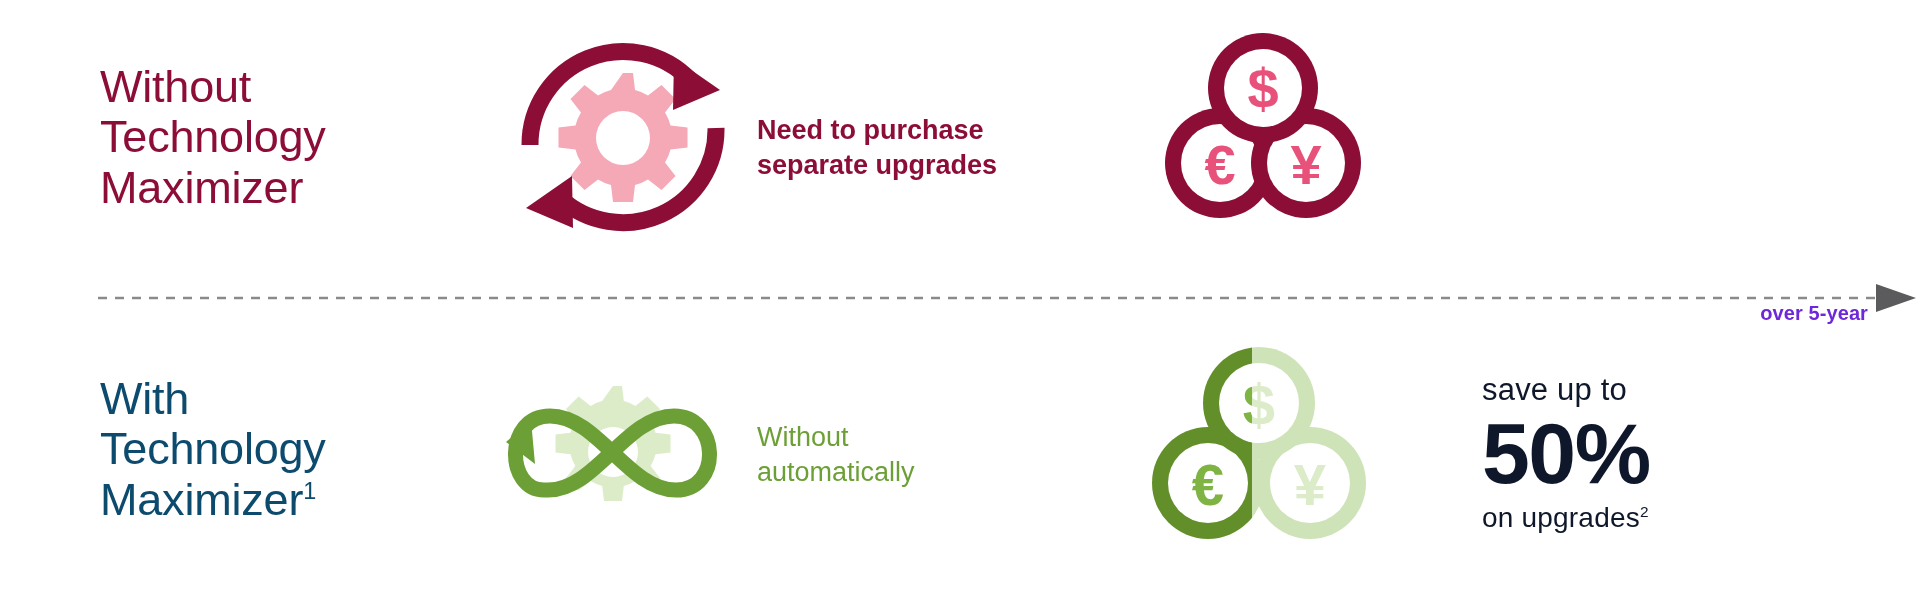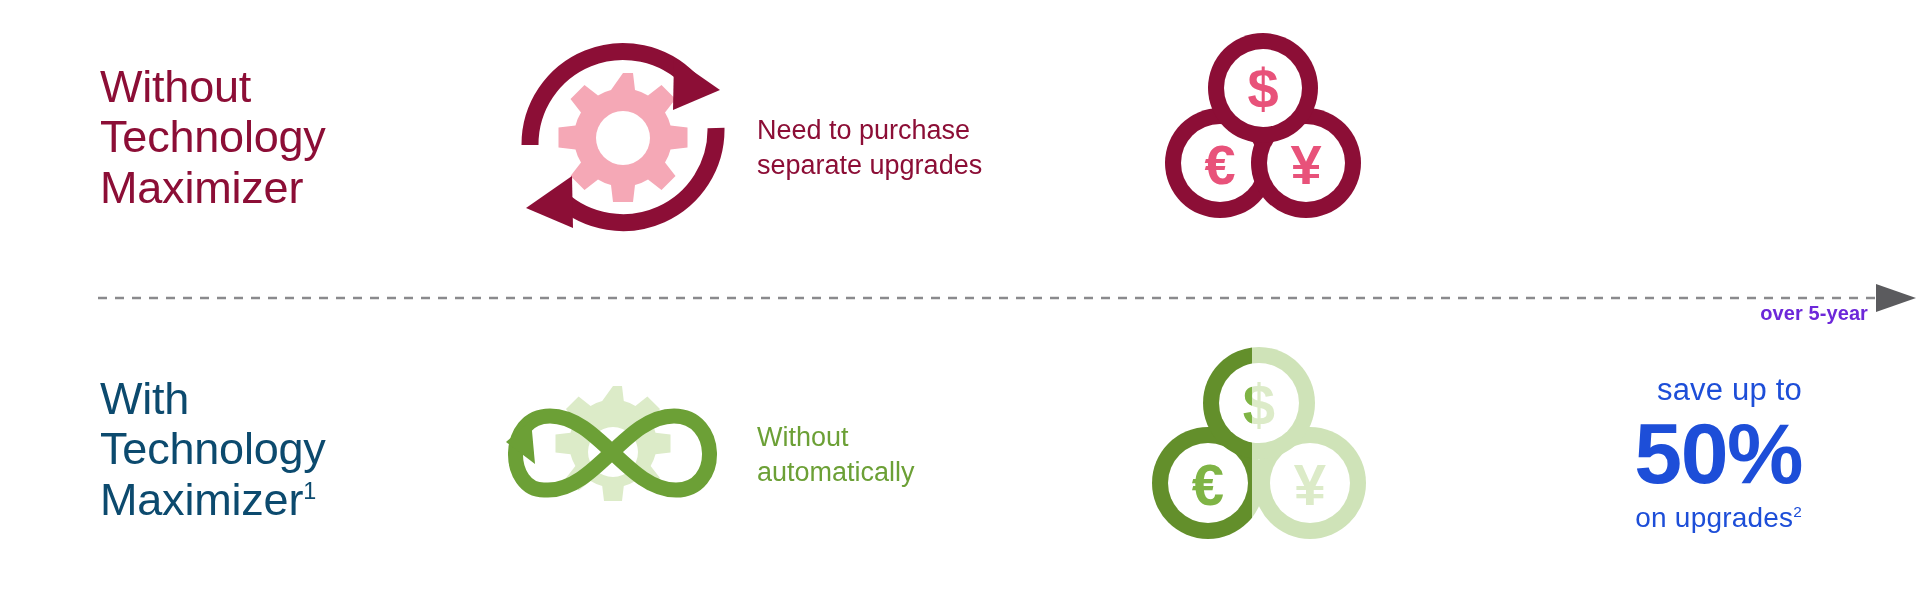--- a/index.html
+++ b/index.html
@@ -55,21 +55,21 @@
   
   .caption {
     position: absolute;
     line-height: 1.3;
     white-space: pre-line;
   }
   #caption-without {
     left: 757px;
     top: 113px;
     font-size: 27px;
-    font-weight: 400;
+    font-weight: 700;
     color: #8C0E36;
   }
   #caption-with {
     left: 757px;
     top: 420px;
     font-size: 27px;
     font-weight: 400;
     color: #6CA036;
   }
 
@@ -96,22 +96,22 @@
   #icon-infinity-gear{ left: 488px;  top: 372px; width: 250px; height: 175px; }
   #icon-coins-maroon { left: 1148px; top: 28px;  width: 230px; height: 200px; }
   #icon-coins-green  { left: 1138px; top: 340px; width: 250px; height: 210px; }
 
   
   #savings {
     position: absolute;
     left: 1482px;
     top: 372px;
     width: 320px;
-    color: #1d4ed8;
-    text-align: right;
+    color: #0f172a;
+    text-align: left;
   }
   #savings-top {
     font-size: 31px;
     font-weight: 400;
     line-height: 1.15;
     letter-spacing: 0.2px;
   }
   #savings-value {
     font-size: 86px;
     font-weight: 700;

